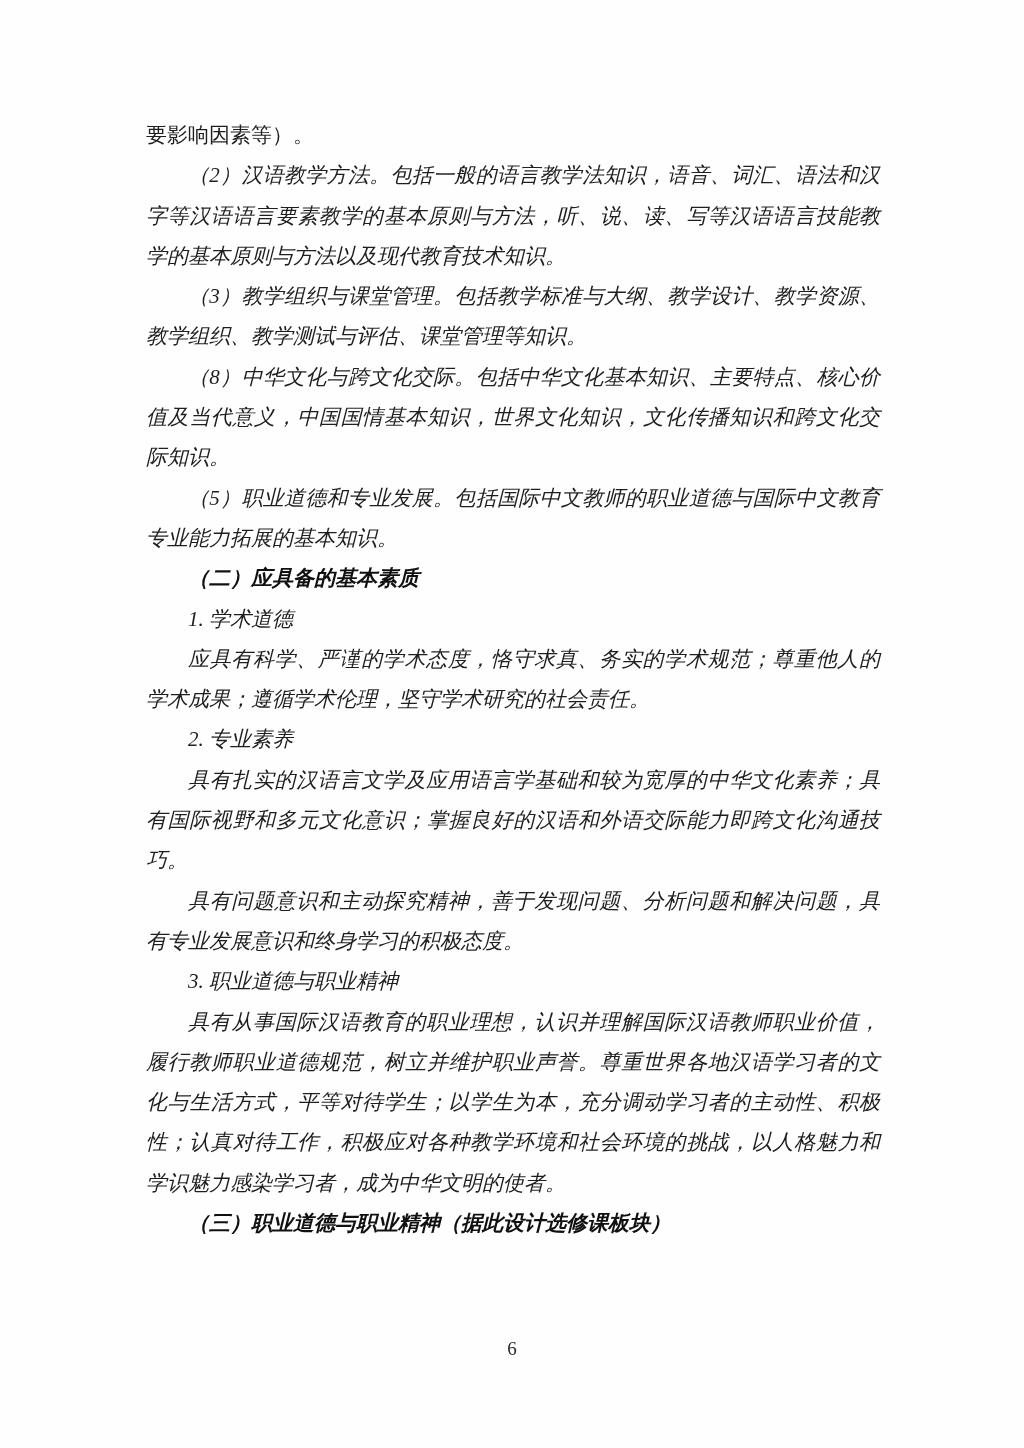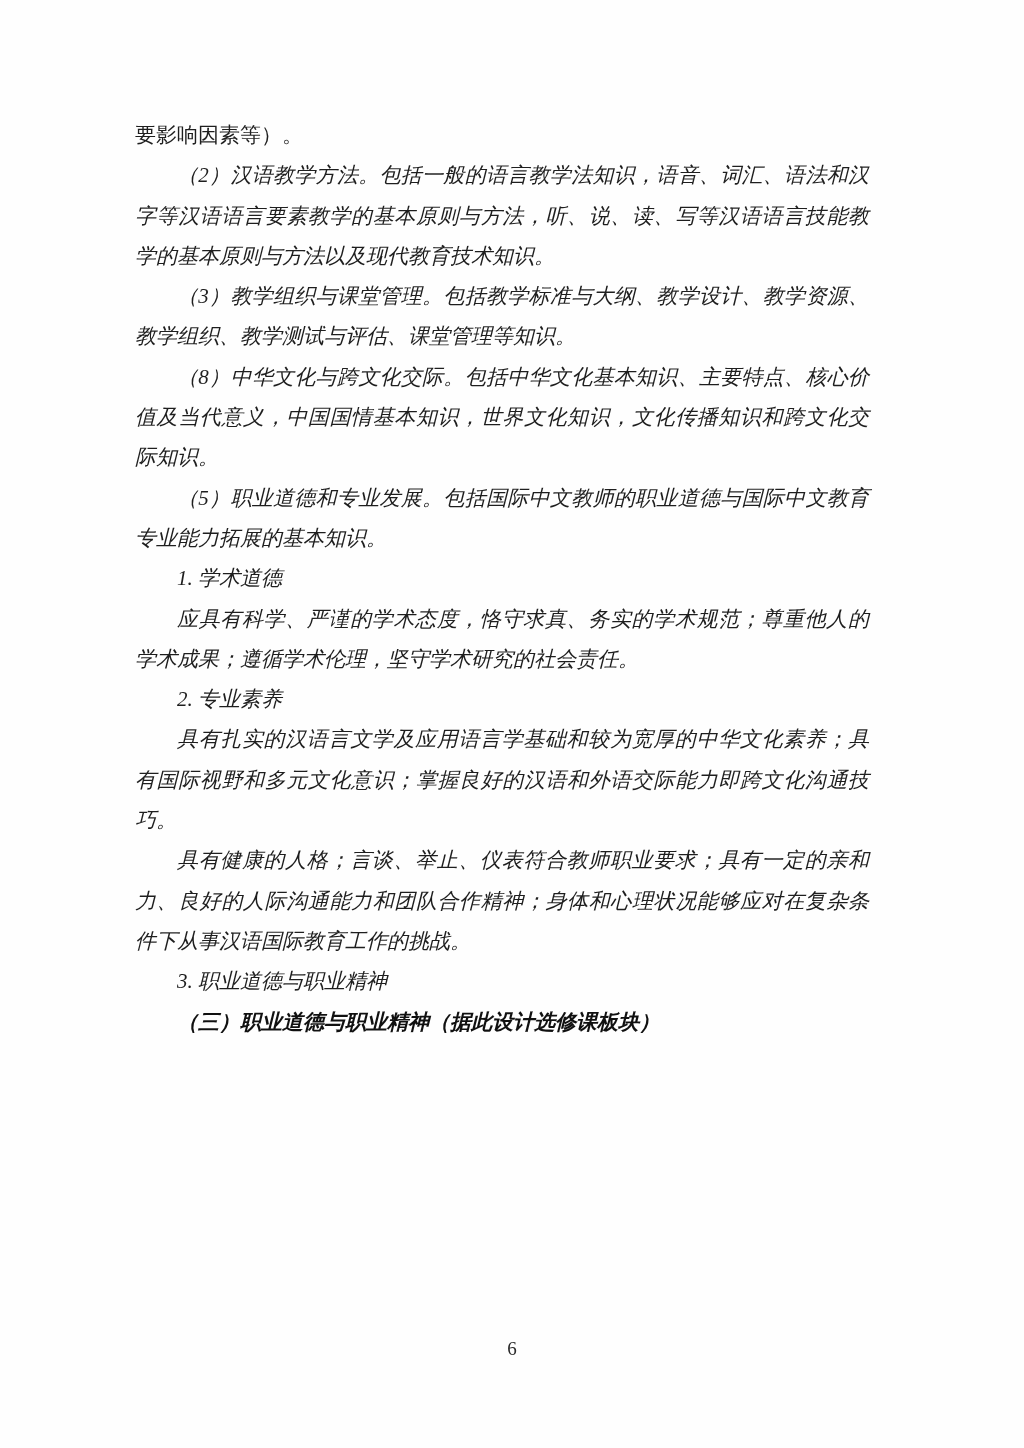--- a/index.html
+++ b/index.html
@@ -10,21 +10,21 @@
   .page {
     position: relative;
     width: 1024px;
     height: 1448px;
     background: #fefefe;
     overflow: hidden;
     font-family: "Liberation Serif", "DejaVu Serif", serif;
   }
   .content {
     position: absolute;
-    left: 135px;
+    left: 146px;
     top: 115px;
     width: 734px;
   }
   .content p {
     margin: 0;
     padding: 0;
     font-size: 21px;
     line-height: 40.3px;
     color: #1e1e1e;
     text-align: justify;
@@ -58,26 +58,28 @@
 <body>
 
 <div class="page">
 
   <div class="content">
       <p class="body">要影响因素等）。</p>
       <p class="body indent">（2）汉语教学方法。包括一般的语言教学法知识，语音、词汇、语法和汉字等汉语语言要素教学的基本原则与方法，听、说、读、写等汉语语言技能教学的基本原则与方法以及现代教育技术知识。</p>
       <p class="body indent">（3）教学组织与课堂管理。包括教学标准与大纲、教学设计、教学资源、教学组织、教学测试与评估、课堂管理等知识。</p>
       <p class="body indent">（8）中华文化与跨文化交际。包括中华文化基本知识、主要特点、核心价值及当代意义，中国国情基本知识，世界文化知识，文化传播知识和跨文化交际知识。</p>
       <p class="body indent">（5）职业道德和专业发展。包括国际中文教师的职业道德与国际中文教育专业能力拓展的基本知识。</p>
+      <p class="heading indent">（二）应具备的基本素质</p>
       <p class="body indent">1. 学术道德</p>
       <p class="body indent">应具有科学、严谨的学术态度，恪守求真、务实的学术规范；尊重他人的学术成果；遵循学术伦理，坚守学术研究的社会责任。</p>
       <p class="body indent">2. 专业素养</p>
       <p class="body indent">具有扎实的汉语言文学及应用语言学基础和较为宽厚的中华文化素养；具有国际视野和多元文化意识；掌握良好的汉语和外语交际能力即跨文化沟通技巧。</p>
-      <p class="body indent">具有健康的人格；言谈、举止、仪表符合教师职业要求；具有一定的亲和力、良好的人际沟通能力和团队合作精神；身体和心理状况能够应对在复杂条件下从事汉语国际教育工作的挑战。</p>
+      <p class="body indent">具有问题意识和主动探究精神，善于发现问题、分析问题和解决问题，具有专业发展意识和终身学习的积极态度。</p>
       <p class="body indent">3. 职业道德与职业精神</p>
+      <p class="body indent">具有从事国际汉语教育的职业理想，认识并理解国际汉语教师职业价值，履行教师职业道德规范，树立并维护职业声誉。尊重世界各地汉语学习者的文化与生活方式，平等对待学生；以学生为本，充分调动学习者的主动性、积极性；认真对待工作，积极应对各种教学环境和社会环境的挑战，以人格魅力和学识魅力感染学习者，成为中华文明的使者。</p>
       <p class="heading indent">（三）职业道德与职业精神（据此设计选修课板块）</p>
     </div>
 
   <div class="footer">
     <span class="page-number">6</span>
   </div>
 
 </div>
 
 </body></html>

